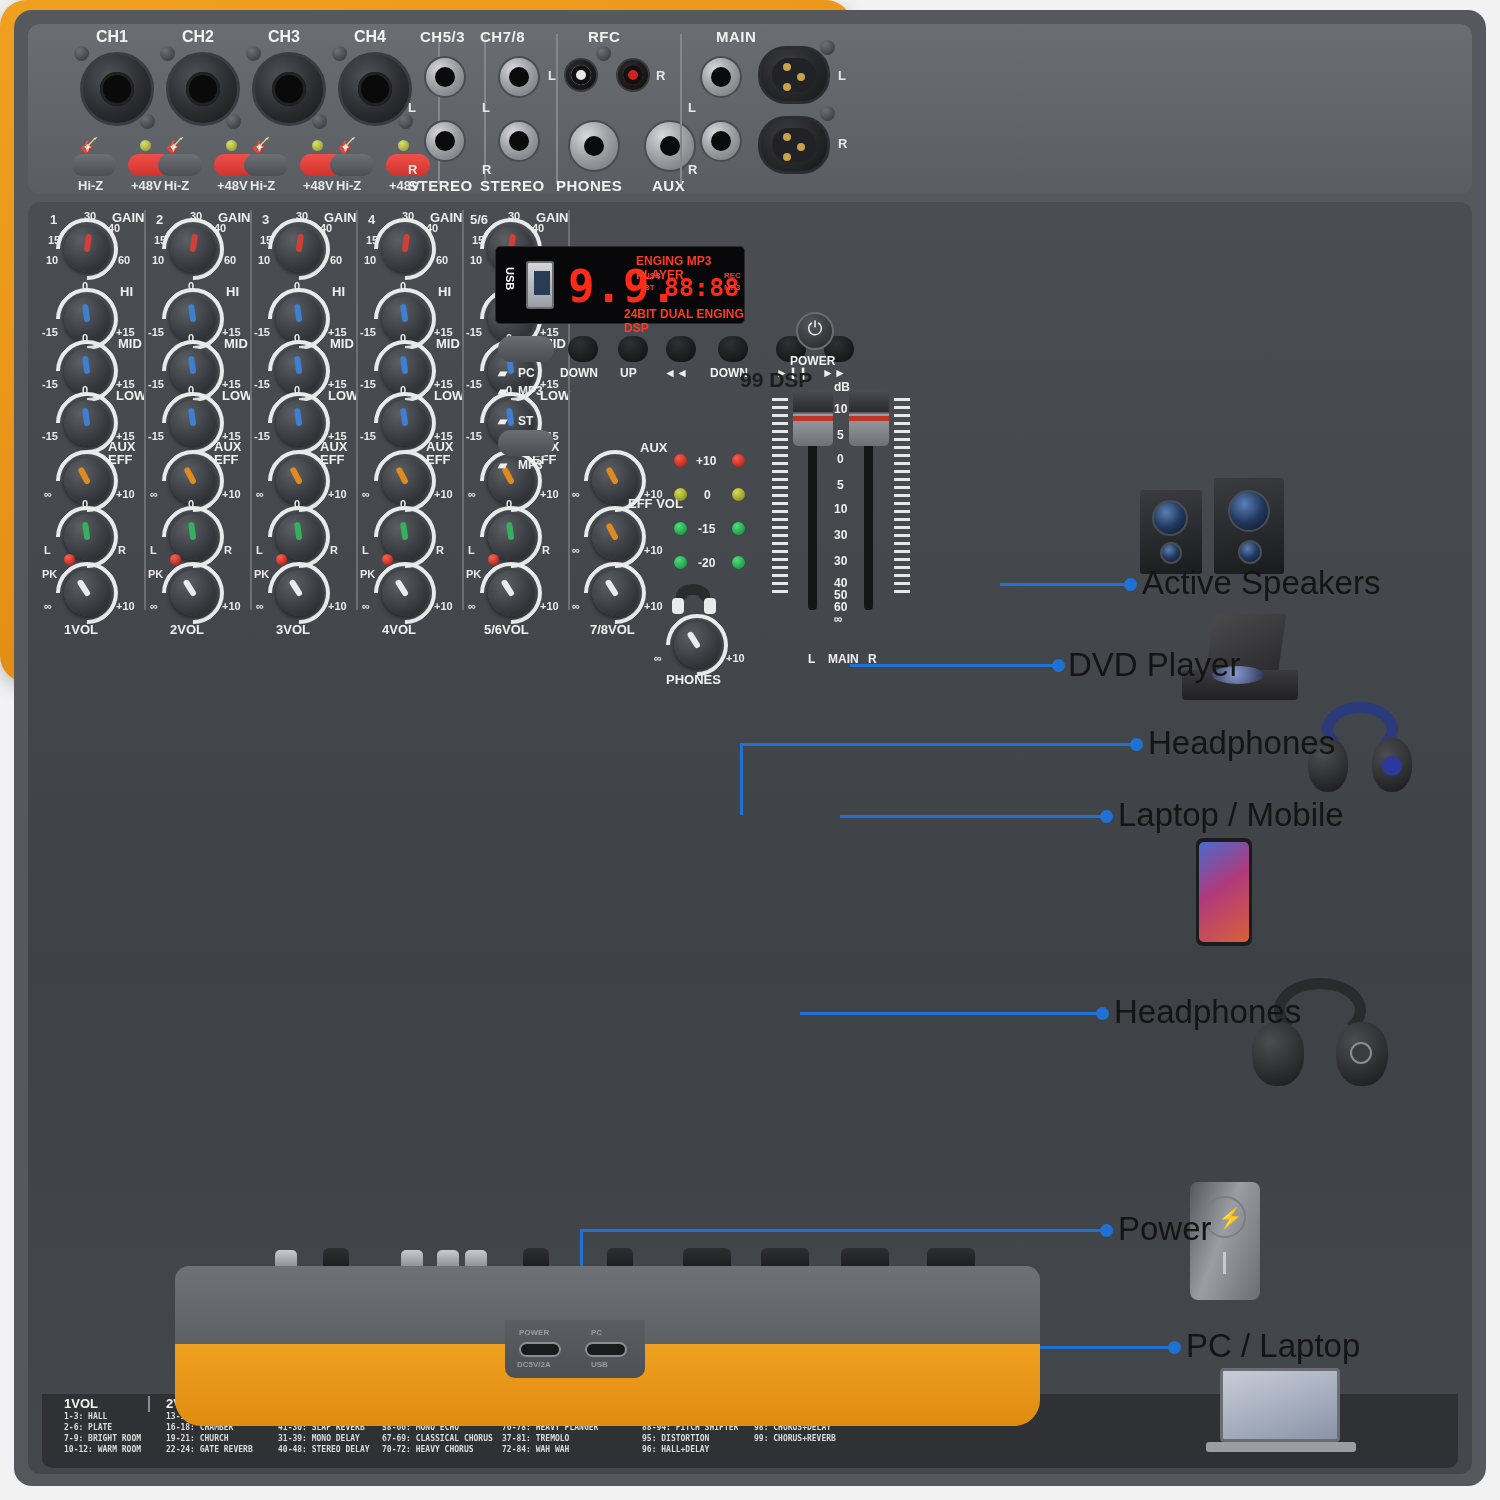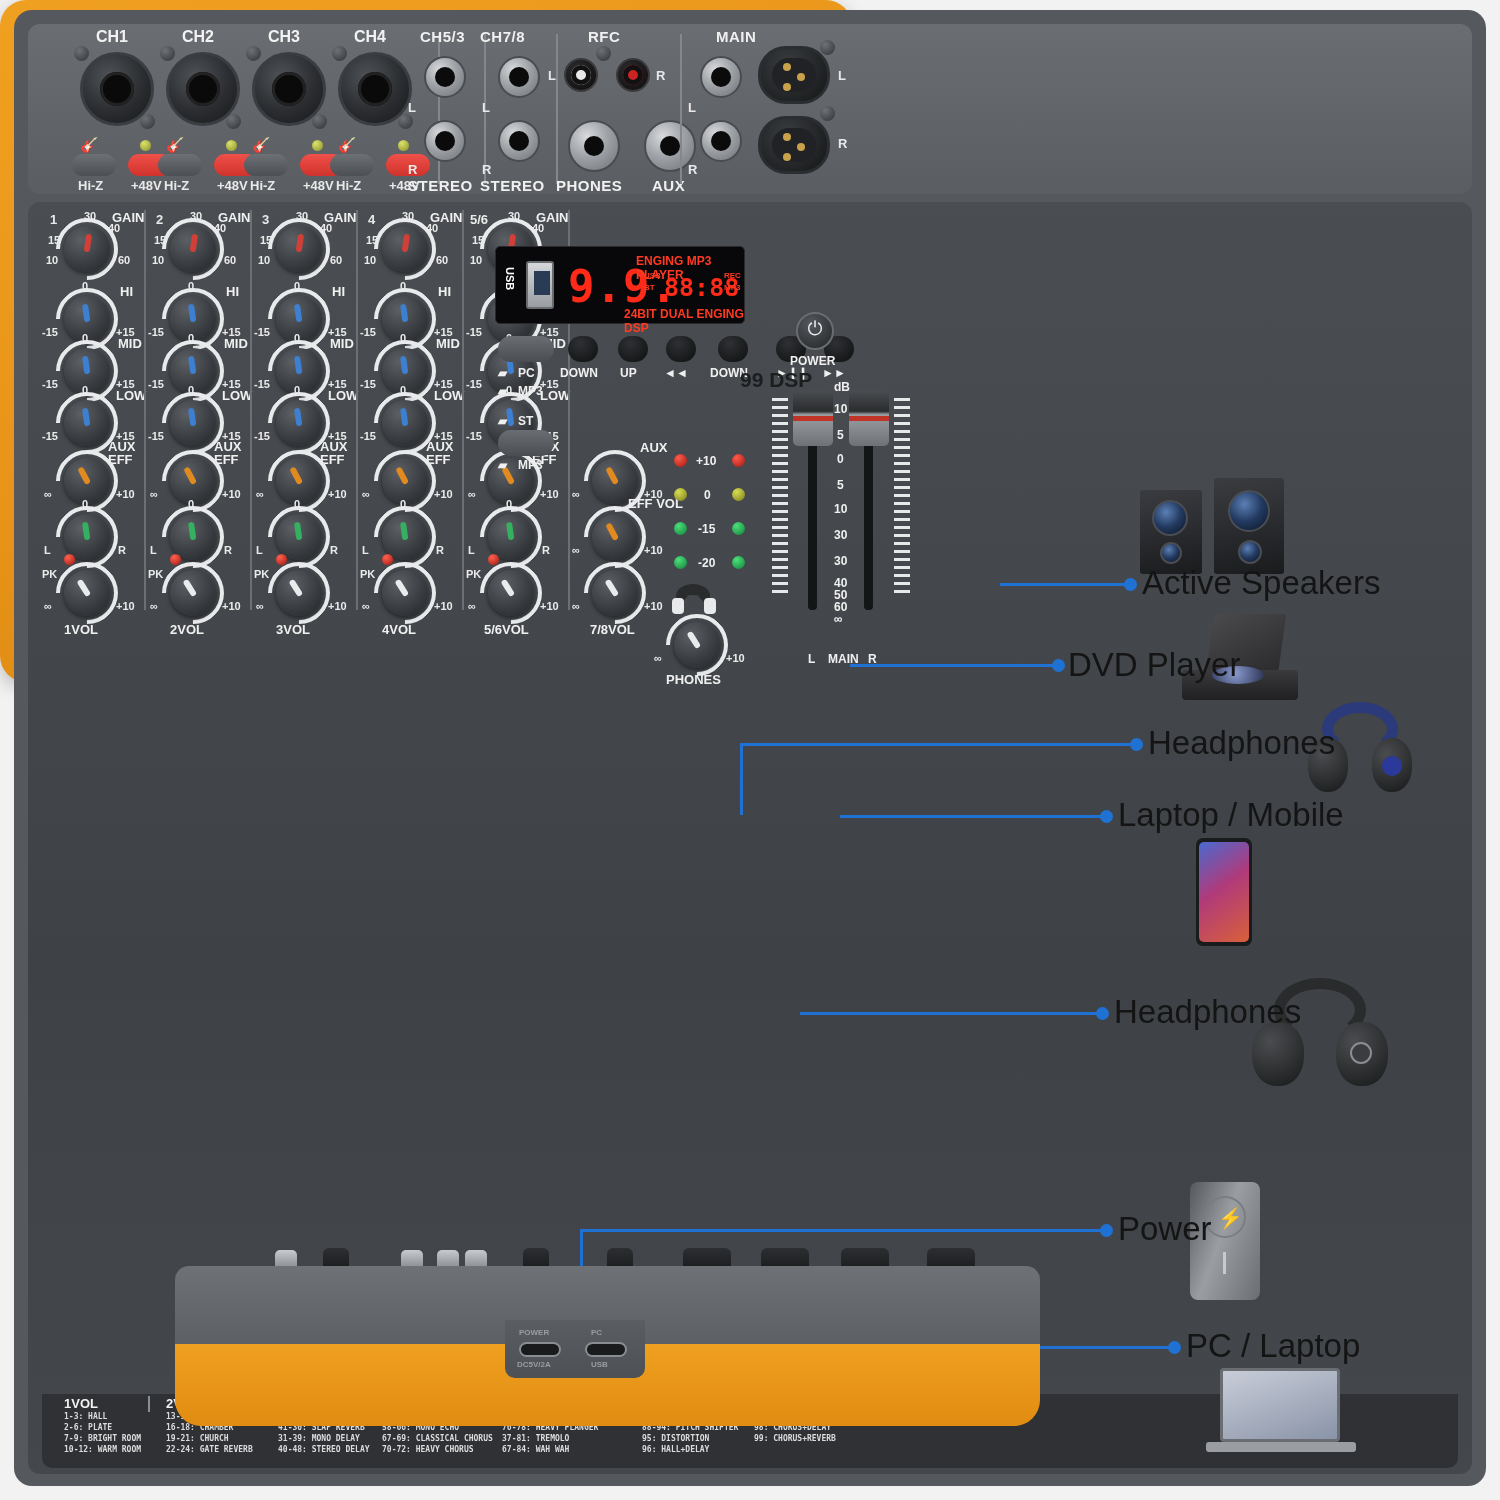--- a/index.html
+++ b/index.html
@@ -1061,21 +1061,21 @@
           <div class="lg-line">58-66: MONO ECHO</div>
           <div class="lg-line">67-69: CLASSICAL CHORUS</div>
           <div class="lg-line">70-72: HEAVY CHORUS</div>
         </div>
         <div class="lg-div" style="left:446px;"></div>
         <div class="lg-col" style="left:460px;">
           <div class="lg-title">5/6VOL</div>
           <div class="lg-line">73-75: CLASSICAL FLANGER</div>
           <div class="lg-line">76-78: HEAVY FLANGER</div>
           <div class="lg-line">37-81: TREMOLO</div>
-          <div class="lg-line">67-84: WAH WAH</div>
+          <div class="lg-line">72-84: WAH WAH</div>
         </div>
         <div class="lg-col" style="left:600px;">
           <div class="lg-title">7/8VOL</div>
           <div class="lg-line">85-87: PHASER</div>
           <div class="lg-line">88-94: PITCH SHIFTER</div>
           <div class="lg-line">95: DISTORTION</div>
           <div class="lg-line">96: HALL+DELAY</div>
         </div>
         <div class="lg-col" style="left:712px;">
           <div class="lg-title">L   MAIN   R</div>

